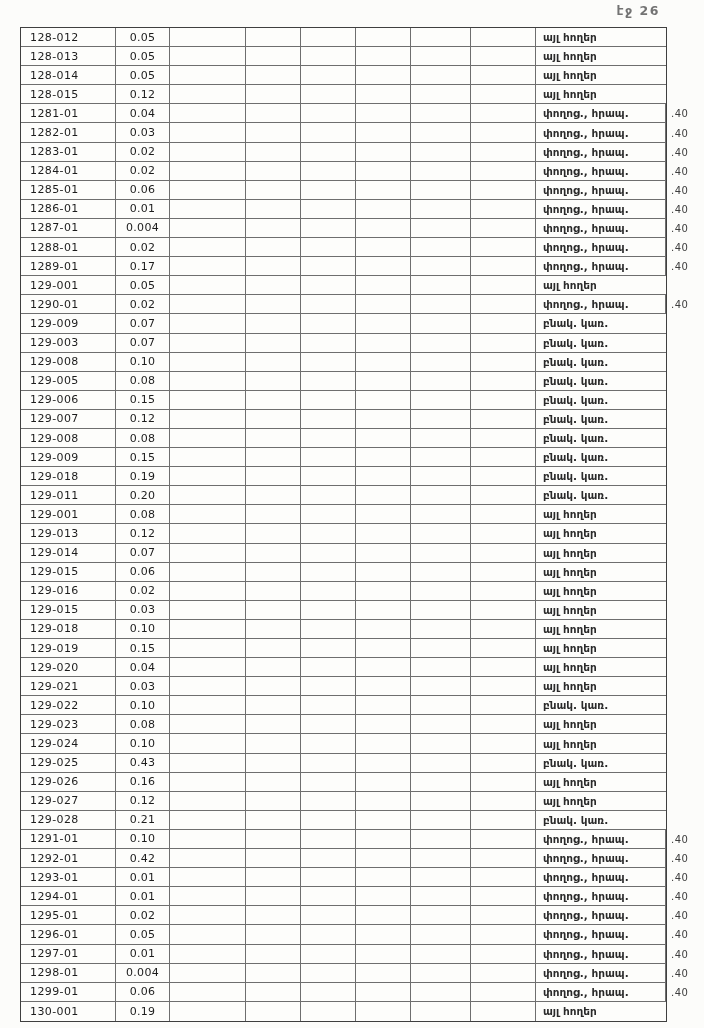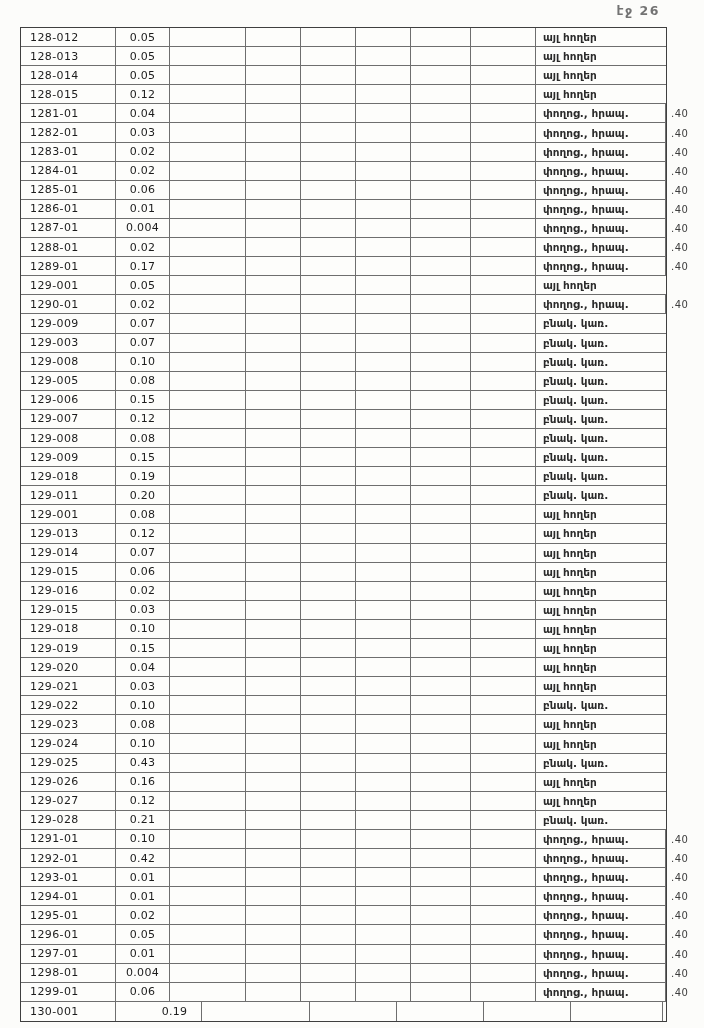--- a/index.html
+++ b/index.html
@@ -24,21 +24,21 @@
     background:#fdfdfb;
   }
 
   .row {
     position:relative;
     display:grid;
     grid-template-columns:95px 54px 76px 55px 55px 55px 60px 65px auto;
     height:19.1px;
     border-bottom:1px solid #6e6e6e;
   }
-  .row:last-child { border-bottom:none;gap:32px; }
+  .row:last-child { border-bottom:none; }
 
   .cell {
     border-right:1px solid #6e6e6e;
     display:flex; align-items:center;
     overflow:hidden; white-space:nowrap;
   }
   .cell:last-child { border-right:none; }
 
   .cell.code { padding-left:9px; font-size:11px; letter-spacing:0.4px; }
   .cell.area { justify-content:center; font-size:11px; letter-spacing:0.3px; }

